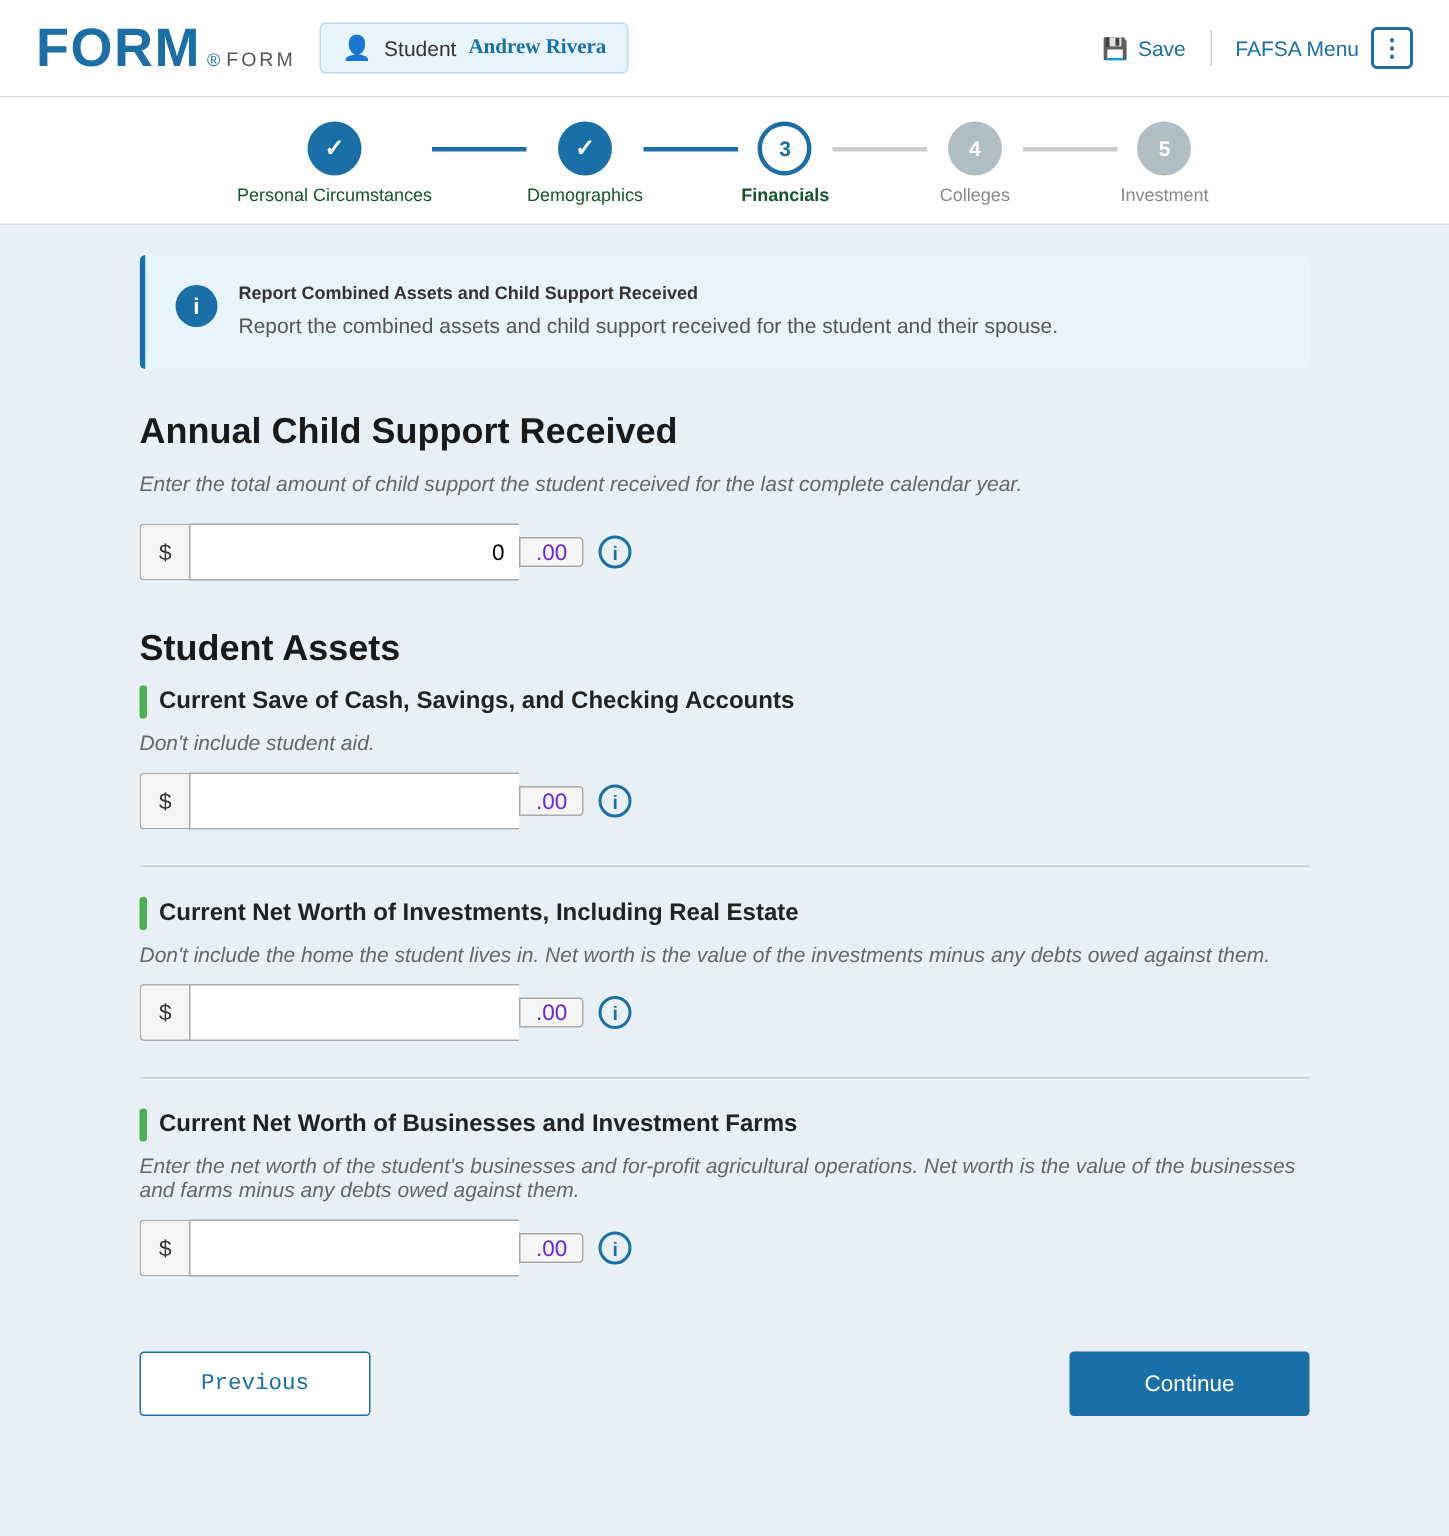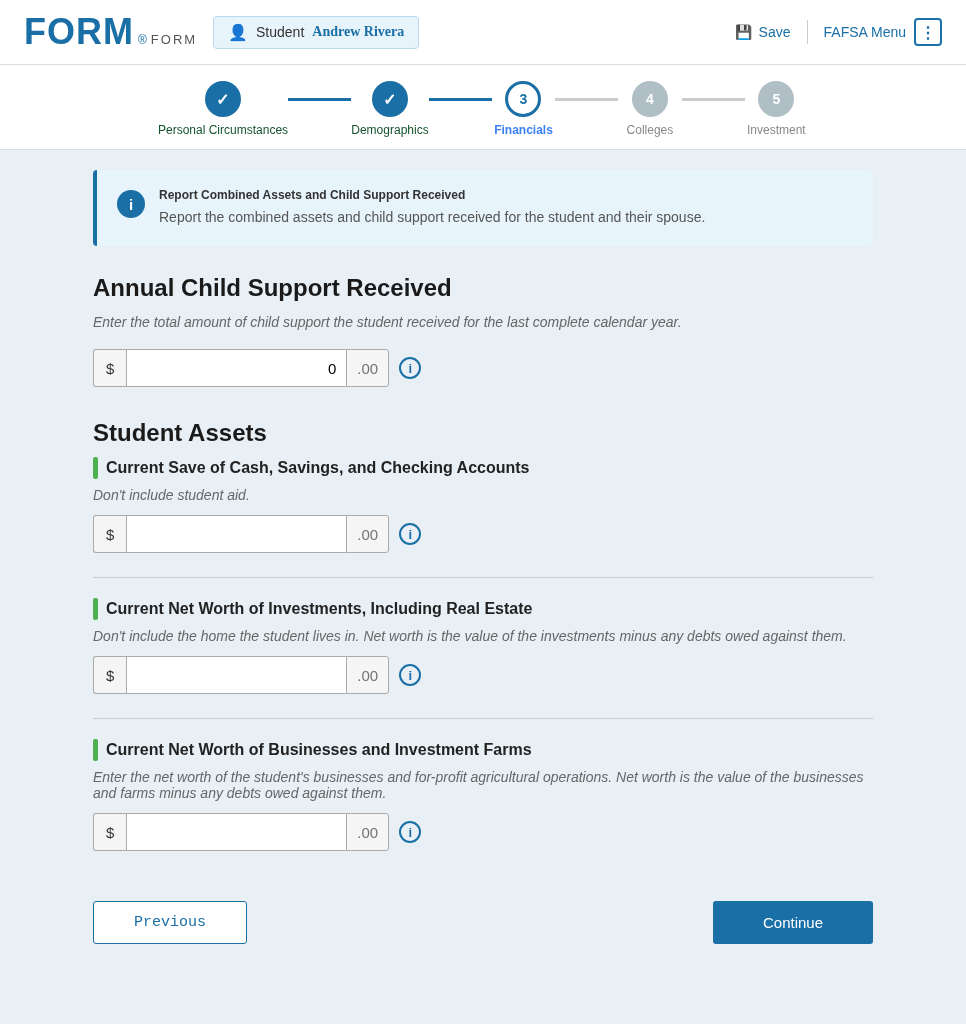--- a/index.html
+++ b/index.html
@@ -159,21 +159,21 @@
     .step-circle.inactive {
       background: #b0bec5;
       color: white;
     }
     .step-label {
       font-size: 12px;
       margin-top: 6px;
       text-align: center;
       white-space: nowrap;
     }
-    .step-label.active-label { color: #3b82f6; font-weight: bold; }
+    .step-label.active-label { color: #14532d; font-weight: bold; }
     .step-label.completed-label { color: #14532d; }
     .step-label.inactive-label { color: #888; }
 
     .step-line {
       flex: 1;
       height: 3px;
       margin-top: 17px;
       z-index: 0;
     }
     .step-line.completed-line { background: #1a6fa6; }
@@ -265,22 +265,22 @@
       height: 38px;
       width: 220px;
       outline: none;
       text-align: right;
     }
     .currency-cents {
       background: #f5f5f5;
       border: 1px solid #aaa;
       padding: 8px 10px;
       font-size: 15px;
-      color: #737373;
-      height: 38px;
+      color: #6d28d9;
+      height: 20px;
       display: flex;
       align-items: center;
       border-radius: 0 3px 3px 0;
     }
     .info-circle {
       width: 22px;
       height: 22px;
       border: 2px solid #1a6fa6;
       border-radius: 50%;
       display: flex;

